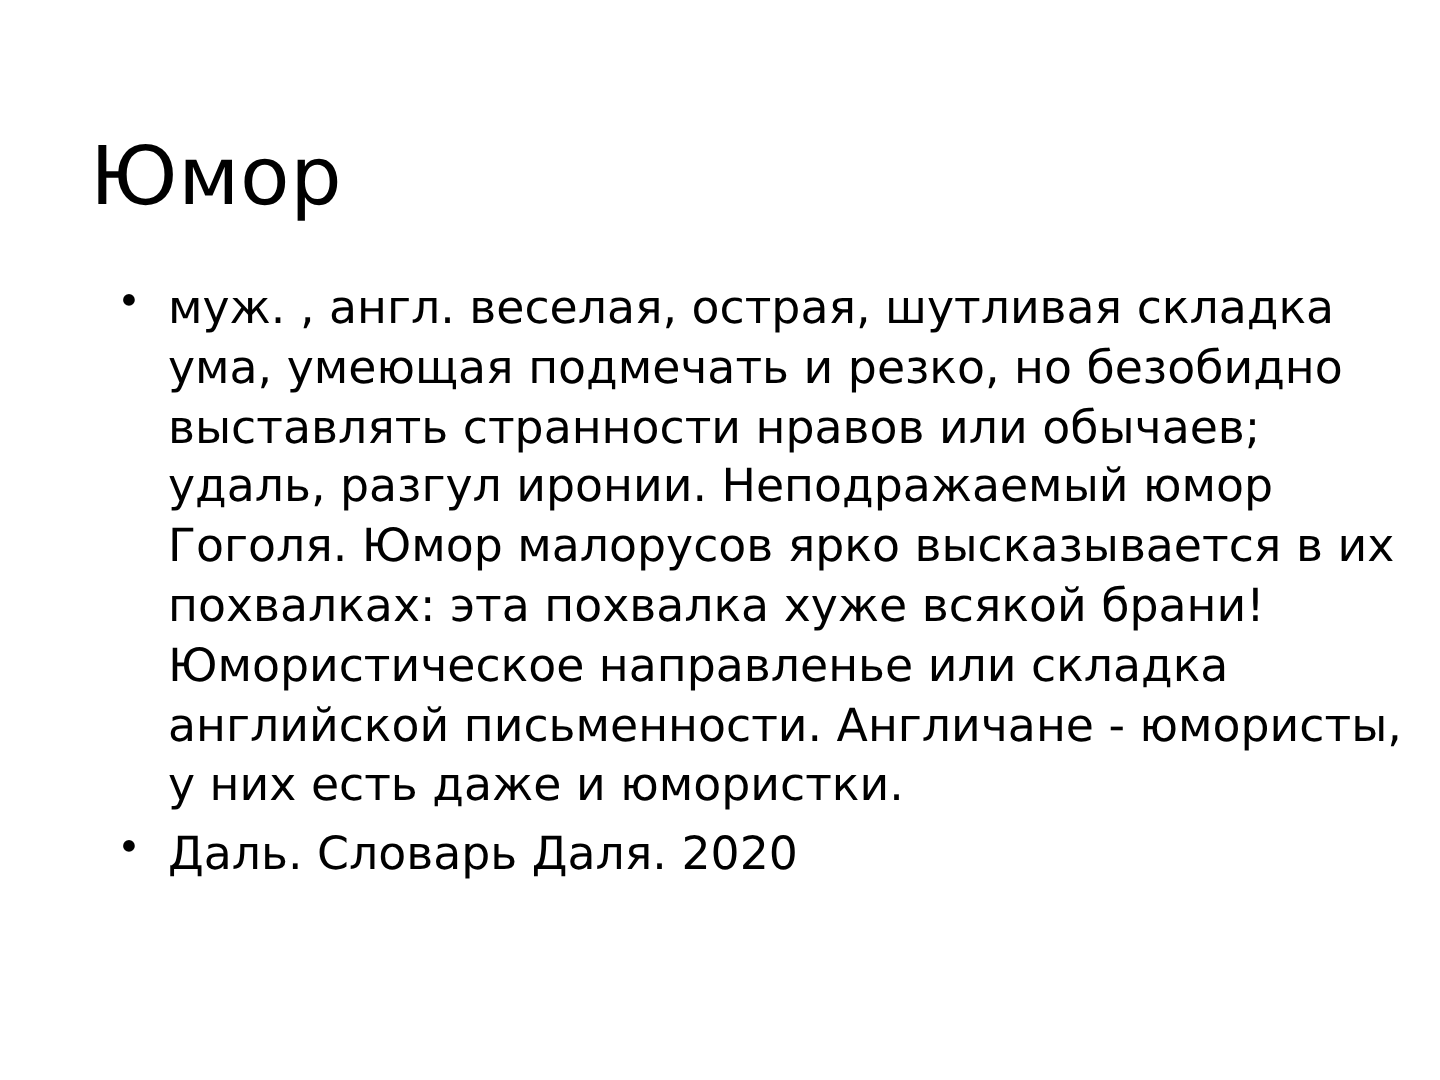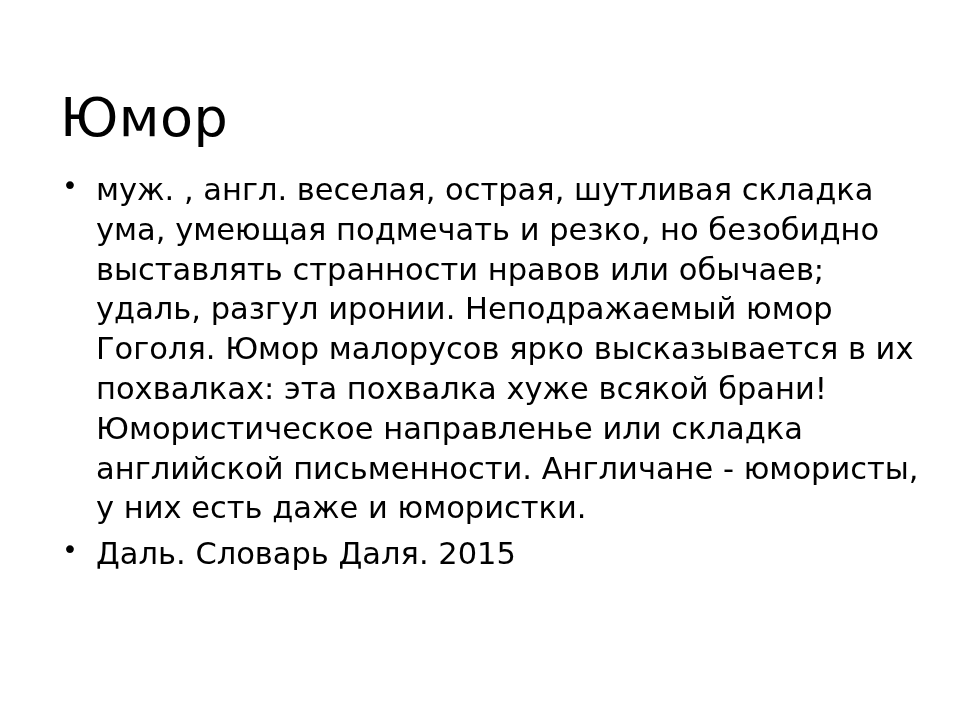--- a/index.html
+++ b/index.html
@@ -30,21 +30,21 @@
     font-weight: 400;
     letter-spacing: 0.5px;
     color: #000000;
   }
   .body-list {
     position: absolute;
     top: 170px;
     left: 52px;
     width: 870px;
     list-style: none;
-    margin: 0;
+    margin: 16px;
     padding: 0;
   }
   .body-item {
     position: relative;
     padding-left: 44px;
     margin-bottom: 6px;
     font-size: 30.5px;
     line-height: 1.305;
     color: #000000;
     text-align: left;
@@ -61,16 +61,16 @@
 </style>
 </head>
 <body>
 
 <div class="slide">
 
   <h1 class="slide-title">Юмор</h1>
 
   <ul class="body-list">
     <li class="body-item">муж. , англ. веселая, острая, шутливая складка ума, умеющая подмечать и резко, но безобидно выставлять странности нравов или обычаев; удаль, разгул иронии. Неподражаемый юмор Гоголя. Юмор малорусов ярко высказывается в их похвалках: эта похвалка хуже всякой брани! Юмористическое направленье или складка английской письменности. Англичане - юмористы, у них есть даже и юмористки.</li>
-    <li class="body-item">Даль. Словарь Даля. 2015</li>
+    <li class="body-item">Даль. Словарь Даля. 2020</li>
   </ul>
 
 </div>
 
 </body></html>

